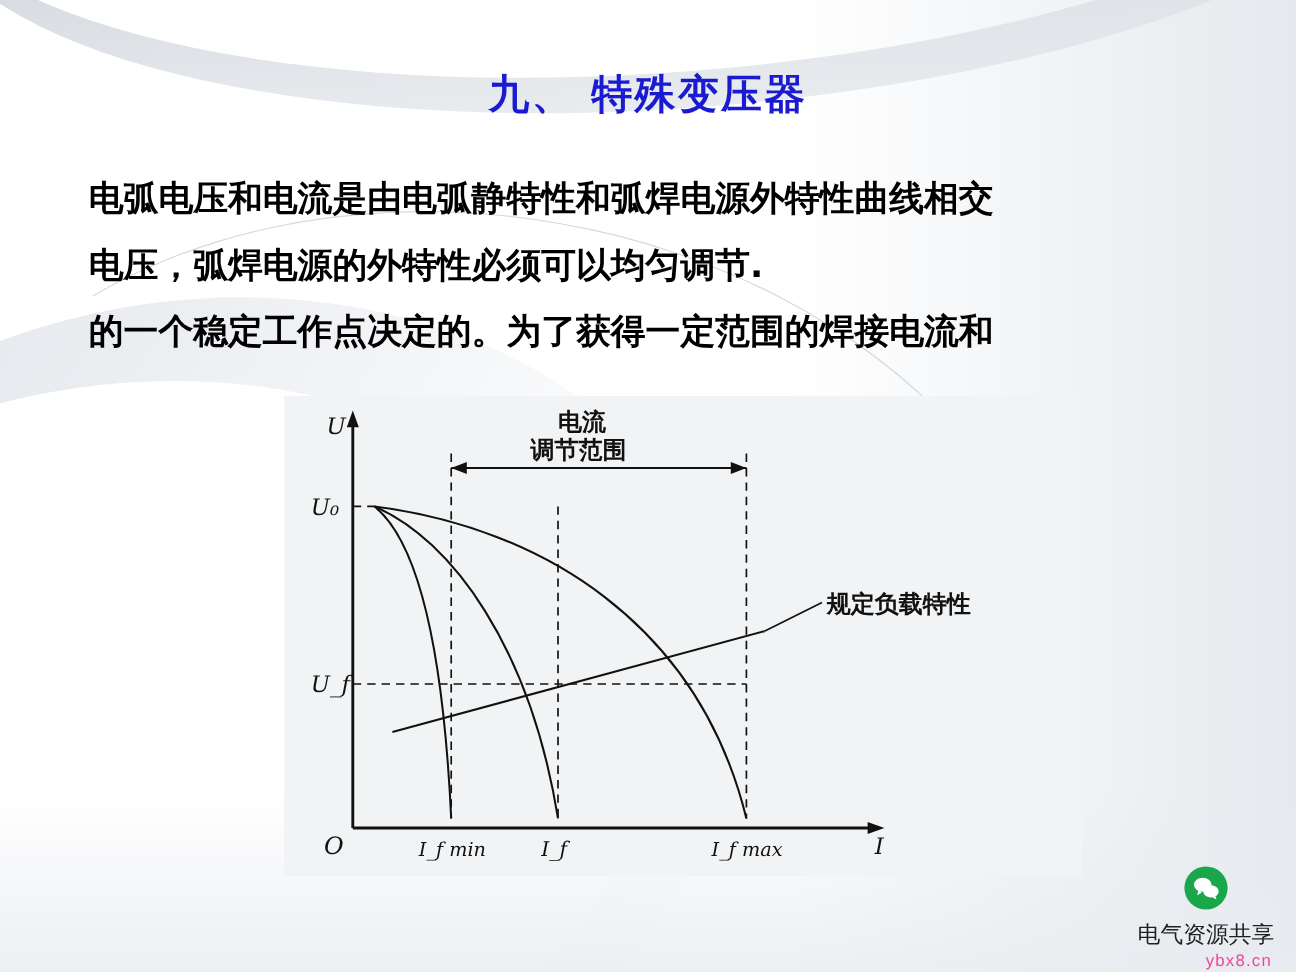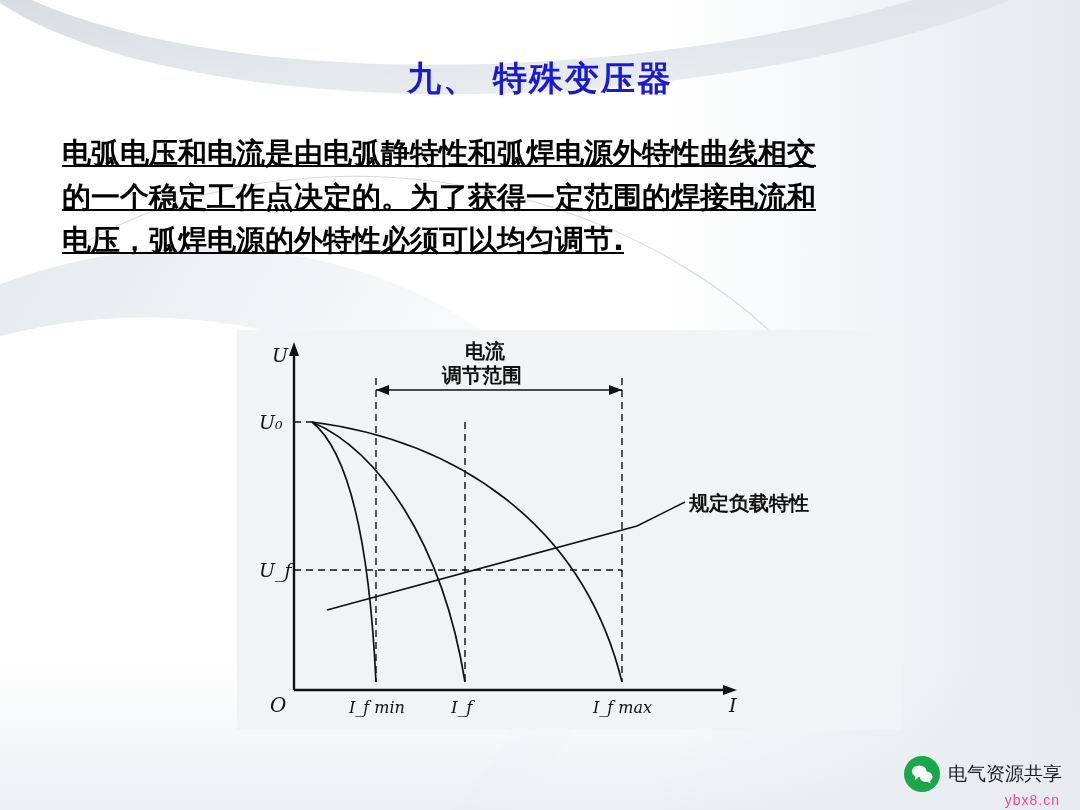--- a/index.html
+++ b/index.html
@@ -107,21 +107,21 @@
     position: absolute;
     left: 62px;
     top: 132px;
     width: 962px;
     color: #000000;
     font-weight: bold;
     font-size: 29px;
     line-height: 1.5;
     font-family: "DejaVu Sans", "Liberation Sans", sans-serif;
   }
-  .body-text p { margin: 0; text-decoration: underline; }
+  .body-text p { margin: 12px; }
 
   
   .figure {
     position: absolute;
     left: 237px;
     top: 330px;
     width: 665px;
     height: 400px;
     background: #f2f3f4;
     border: 0;
@@ -129,20 +129,21 @@
   .figure svg { display: block; }
 
   
   .wm {
     position: absolute;
     right: 18px;
     bottom: 18px;
     display: flex;
     align-items: center;
     gap: 8px;
+    flex-direction: column;
   }
   .wm-badge {
     width: 36px;
     height: 36px;
     border-radius: 50%;
     background: #1aa64b;
     display: flex;
     align-items: center;
     justify-content: center;
   }
@@ -171,22 +172,22 @@
   <div class="bg-right-fade"></div>
   <div class="bg-left-wave"></div>
   <div class="bg-left-wave2"></div>
   <div class="bg-curve-line"></div>
   <div class="bg-bottom-band"></div>
 
   <div class="title">九、 特殊变压器</div>
 
   <div class="body-text">
     <p>电弧电压和电流是由电弧静特性和弧焊电源外特性曲线相交</p>
+    <p>电压，弧焊电源的外特性必须可以均匀调节.</p>
     <p>的一个稳定工作点决定的。为了获得一定范围的焊接电流和</p>
-    <p>电压，弧焊电源的外特性必须可以均匀调节.</p>
   </div>
 
   <div class="figure">
     <svg width="665" height="400" viewBox="0 0 665 400" xmlns="http://www.w3.org/2000/svg">
       <rect x="0" y="0" width="665" height="400" fill="#f2f3f4"></rect>
 
       <line x1="57" y1="360" x2="57" y2="22" stroke="#111" stroke-width="2.4"></line>
       <polygon points="57,12 52,26 62,26" fill="#111"></polygon>
       <line x1="57" y1="360" x2="490" y2="360" stroke="#111" stroke-width="2.4"></line>
       <polygon points="500,360 486,355 486,365" fill="#111"></polygon>

